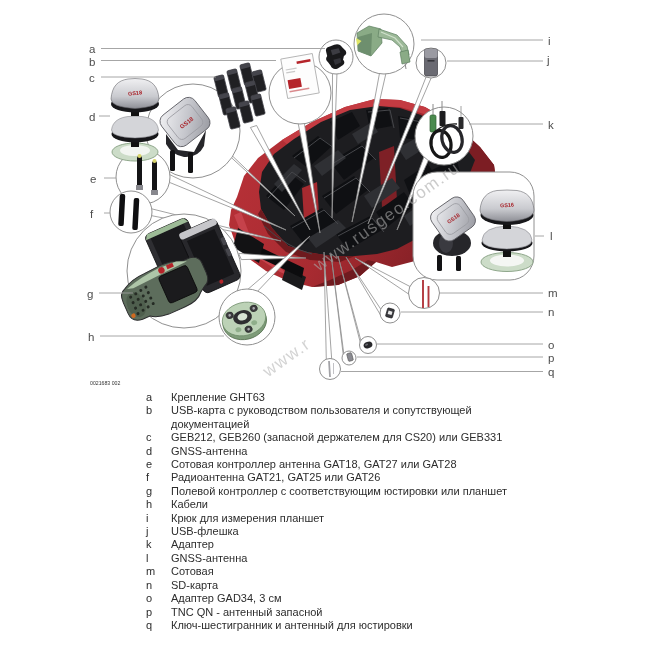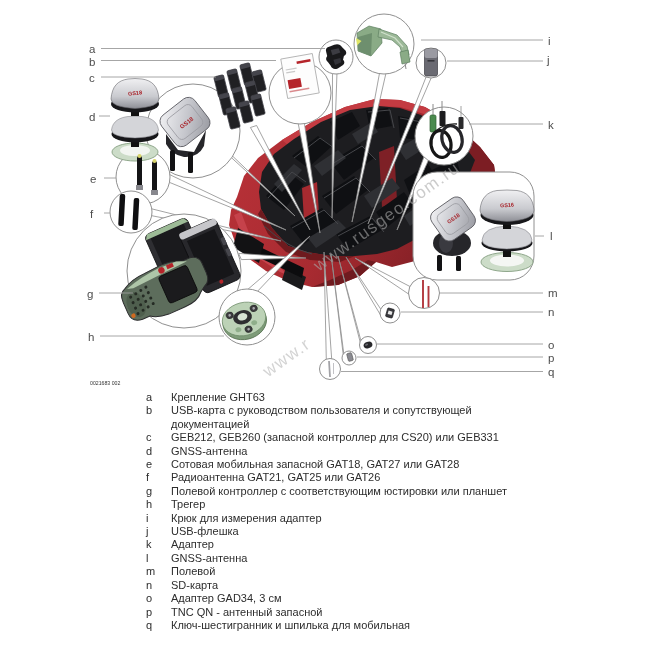--- a/index.html
+++ b/index.html
@@ -393,72 +393,72 @@
 <div class="row">
         <span class="lt">a</span>
         <span class="tx">Крепление GHT63</span>
       </div>
 <div class="row">
         <span class="lt">b</span>
         <span class="tx">USB-карта с руководством пользователя и сопутствующей документацией</span>
       </div>
 <div class="row">
         <span class="lt">c</span>
-        <span class="tx">GEB212, GEB260 (запасной контроллер для CS20) или GEB331</span>
+        <span class="tx">GEB212, GEB260 (запасной держателем для CS20) или GEB331</span>
       </div>
 <div class="row">
         <span class="lt">d</span>
         <span class="tx">GNSS-антенна</span>
       </div>
 <div class="row">
         <span class="lt">e</span>
-        <span class="tx">Сотовая мобильная запасной GAT18, GAT27 или GAT28</span>
+        <span class="tx">Сотовая контроллер антенна GAT18, GAT27 или GAT28</span>
       </div>
 <div class="row">
         <span class="lt">f</span>
         <span class="tx">Радиоантенна GAT21, GAT25 или GAT26</span>
       </div>
 <div class="row">
         <span class="lt">g</span>
         <span class="tx">Полевой контроллер с соответствующим юстировки или планшет</span>
       </div>
 <div class="row">
         <span class="lt">h</span>
-        <span class="tx">Трегер</span>
+        <span class="tx">Кабели</span>
       </div>
 <div class="row">
         <span class="lt">i</span>
-        <span class="tx">Крюк для измерения адаптер</span>
+        <span class="tx">Крюк для измерения планшет</span>
       </div>
 <div class="row">
         <span class="lt">j</span>
         <span class="tx">USB-флешка</span>
       </div>
 <div class="row">
         <span class="lt">k</span>
         <span class="tx">Адаптер</span>
       </div>
 <div class="row">
         <span class="lt">l</span>
         <span class="tx">GNSS-антенна</span>
       </div>
 <div class="row">
         <span class="lt">m</span>
-        <span class="tx">Полевой</span>
+        <span class="tx">Сотовая</span>
       </div>
 <div class="row">
         <span class="lt">n</span>
         <span class="tx">SD-карта</span>
       </div>
 <div class="row">
         <span class="lt">o</span>
         <span class="tx">Адаптер GAD34, 3 см</span>
       </div>
 <div class="row">
         <span class="lt">p</span>
         <span class="tx">TNC QN - антенный запасной</span>
       </div>
 <div class="row">
         <span class="lt">q</span>
-        <span class="tx">Ключ-шестигранник и шпилька для мобильная</span>
+        <span class="tx">Ключ-шестигранник и антенный для юстировки</span>
       </div>
 </div>
 </div>
 
 </body></html>

